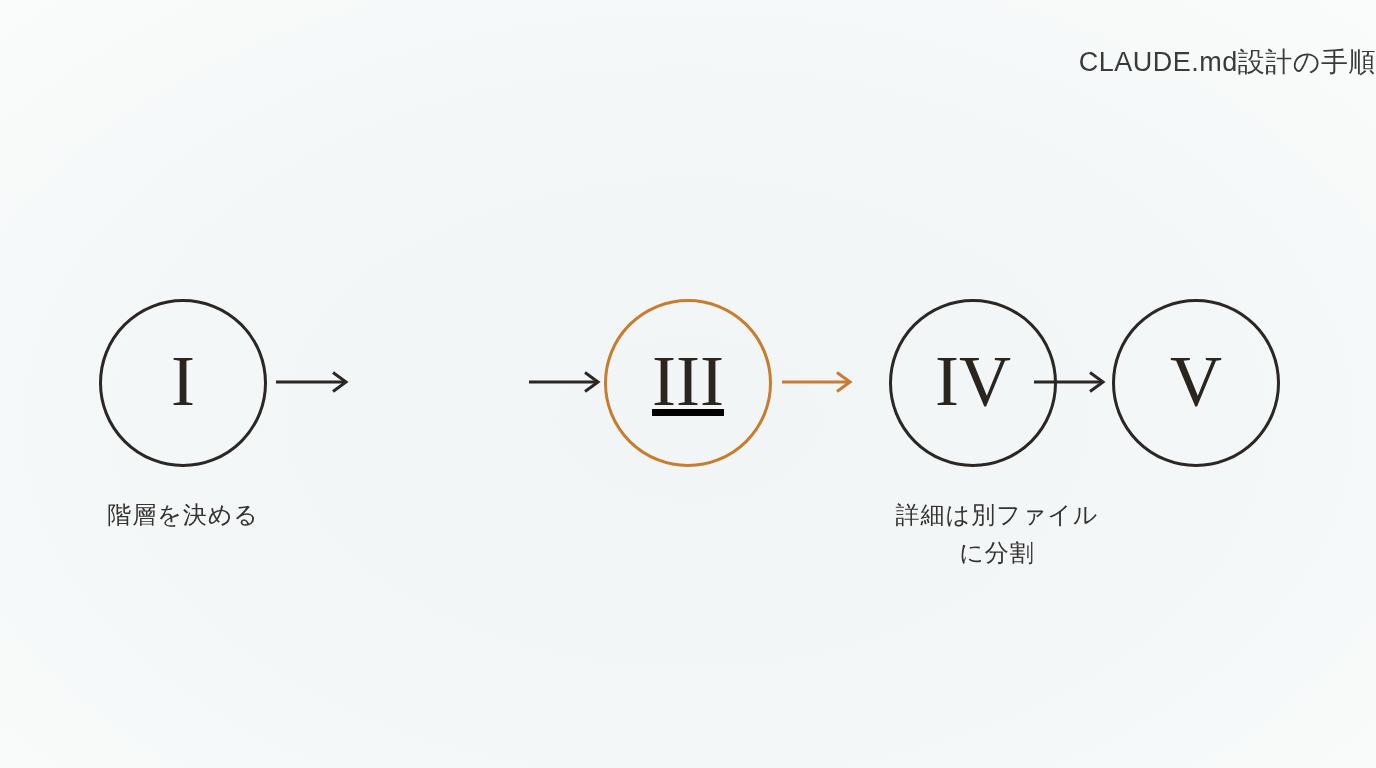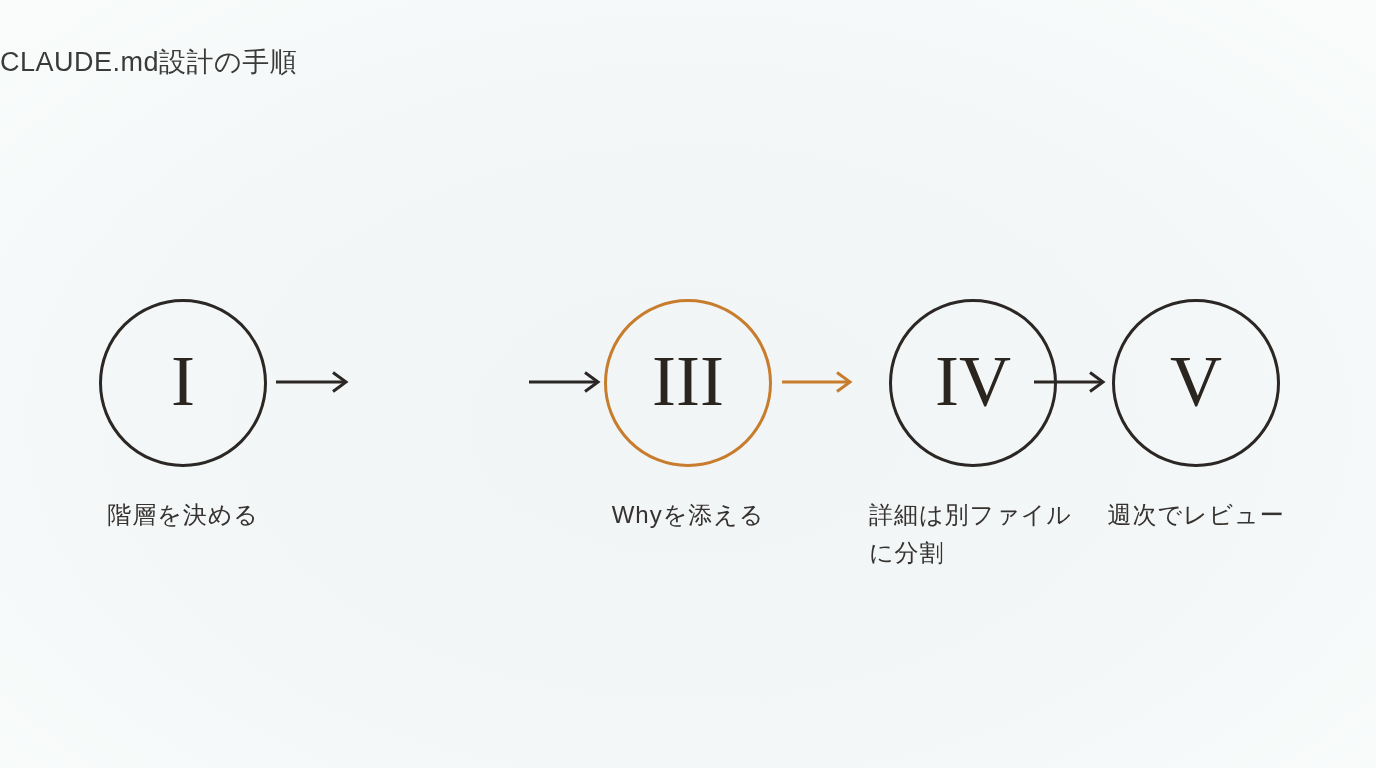--- a/index.html
+++ b/index.html
@@ -11,63 +11,63 @@
     width: 1376px;
     height: 768px;
     background: radial-gradient(ellipse at 50% 55%, #f2f5f6 0%, #f4f7f7 55%, #fafcfc 100%);
   }
 
   .title {
     position: absolute;
     top: 44px;
     left: 0;
     width: 100%;
-    text-align: left;
+    text-align: right;
     font-size: 27px;
     font-weight: 400;
     letter-spacing: 0.5px;
     color: var(--text, #3a3a3a);
   }
 
   .step { position: absolute; top: 299px; width: 168px; }
 
   .circle {
     width: 168px;
     height: 168px;
     border: 3px solid var(--ink, #2b2724);
     border-radius: 50%;
     background: transparent;
     display: flex;
     align-items: center;
     justify-content: center;
   }
-  .circle.highlighted { border-color: var(--accent, #c77d2d); }
+  .circle.highlighted { border-color: var(--accent, #c77d2d); text-decoration: underline; }
 
   .numeral {
     font-family: "Liberation Serif", serif;
     font-size: 72px;
     font-weight: 500;
     line-height: 1;
     color: #2b2520;
     padding-bottom: 4px;
   }
 
   .label {
     position: absolute;
     top: 197px;
     left: 50%;
     transform: translateX(-50%);
     white-space: nowrap;
-    text-align: left;
+    text-align: center;
     font-size: 24px;
     letter-spacing: 1px;
     line-height: 38px;
     color: #35322f;
   }
-  .label.wrap { white-space: normal; width: 208px; }
+  .label.wrap { white-space: normal; width: 208px; margin-left: 24px; }
 
   .arrows { position: absolute; top: 0; left: 0; width: 1376px; height: 768px; pointer-events: none; }
   .arrow { fill: none; stroke-width: 3; }
 </style>
 </head>
 <body>
 
 <div class="canvas">
 
   <h1 class="title">CLAUDE.md設計の手順</h1>
@@ -77,35 +77,33 @@
       <span class="numeral">I</span>
     </div>
     <div class="label">階層を決める</div>
   </div>
 
 
   <div class="step" style="left: 604px">
     <div class="circle highlighted">
       <span class="numeral">III</span>
     </div>
-    <div class="label">Whyを添える</div>
   </div>
 
   <div class="step" style="left: 889px">
     <div class="circle">
       <span class="numeral">IV</span>
     </div>
     <div class="label wrap">詳細は別ファイルに分割</div>
   </div>
 
   <div class="step" style="left: 1112px">
     <div class="circle">
       <span class="numeral">V</span>
     </div>
-    <div class="label">週次でレビュー</div>
   </div>
 
   <svg class="arrows" viewBox="0 0 1376 768">
     <g class="arrow" stroke="#2b2724">
       <line x1="276" y1="382" x2="346" y2="382"></line>
       <polyline points="333,372.5 346,382 333,391.5"></polyline>
     </g>
     <g class="arrow" stroke="#2b2724">
       <line x1="529" y1="382" x2="598" y2="382"></line>
       <polyline points="585,372.5 598,382 585,391.5"></polyline>

